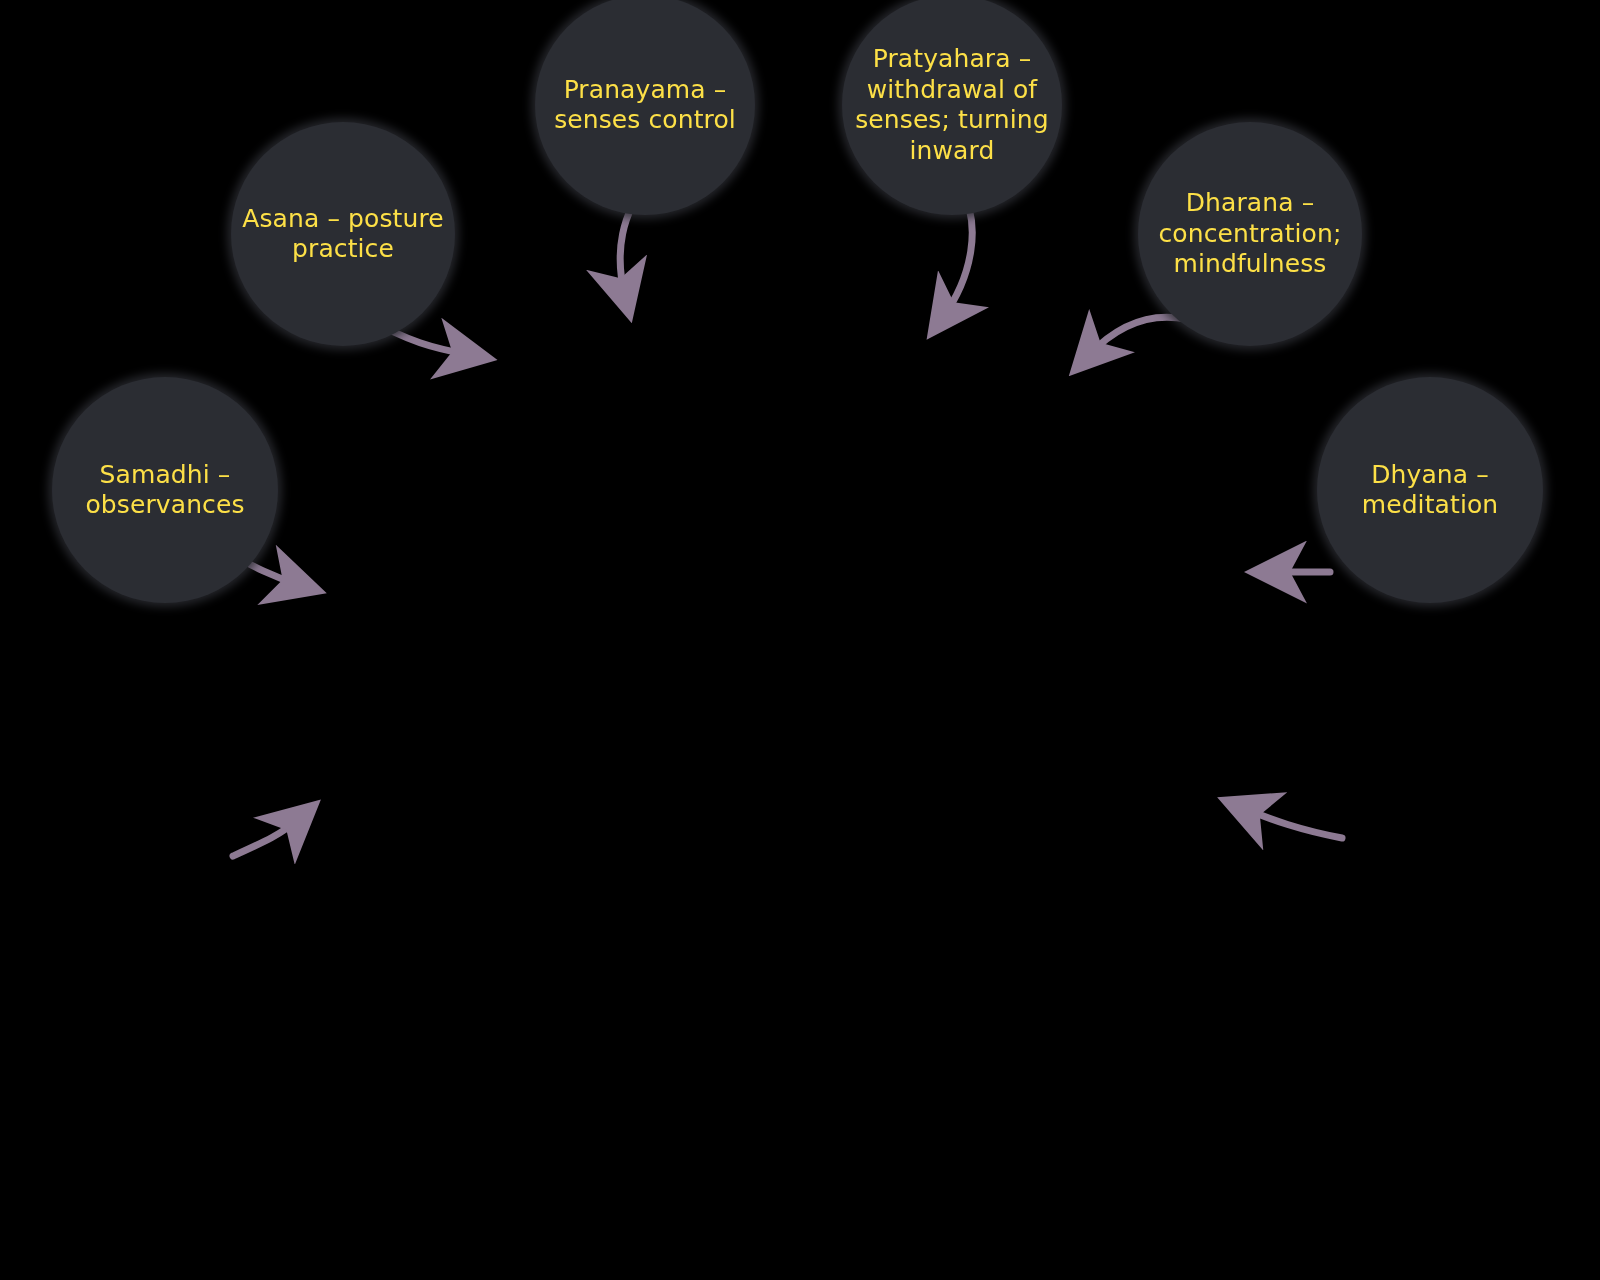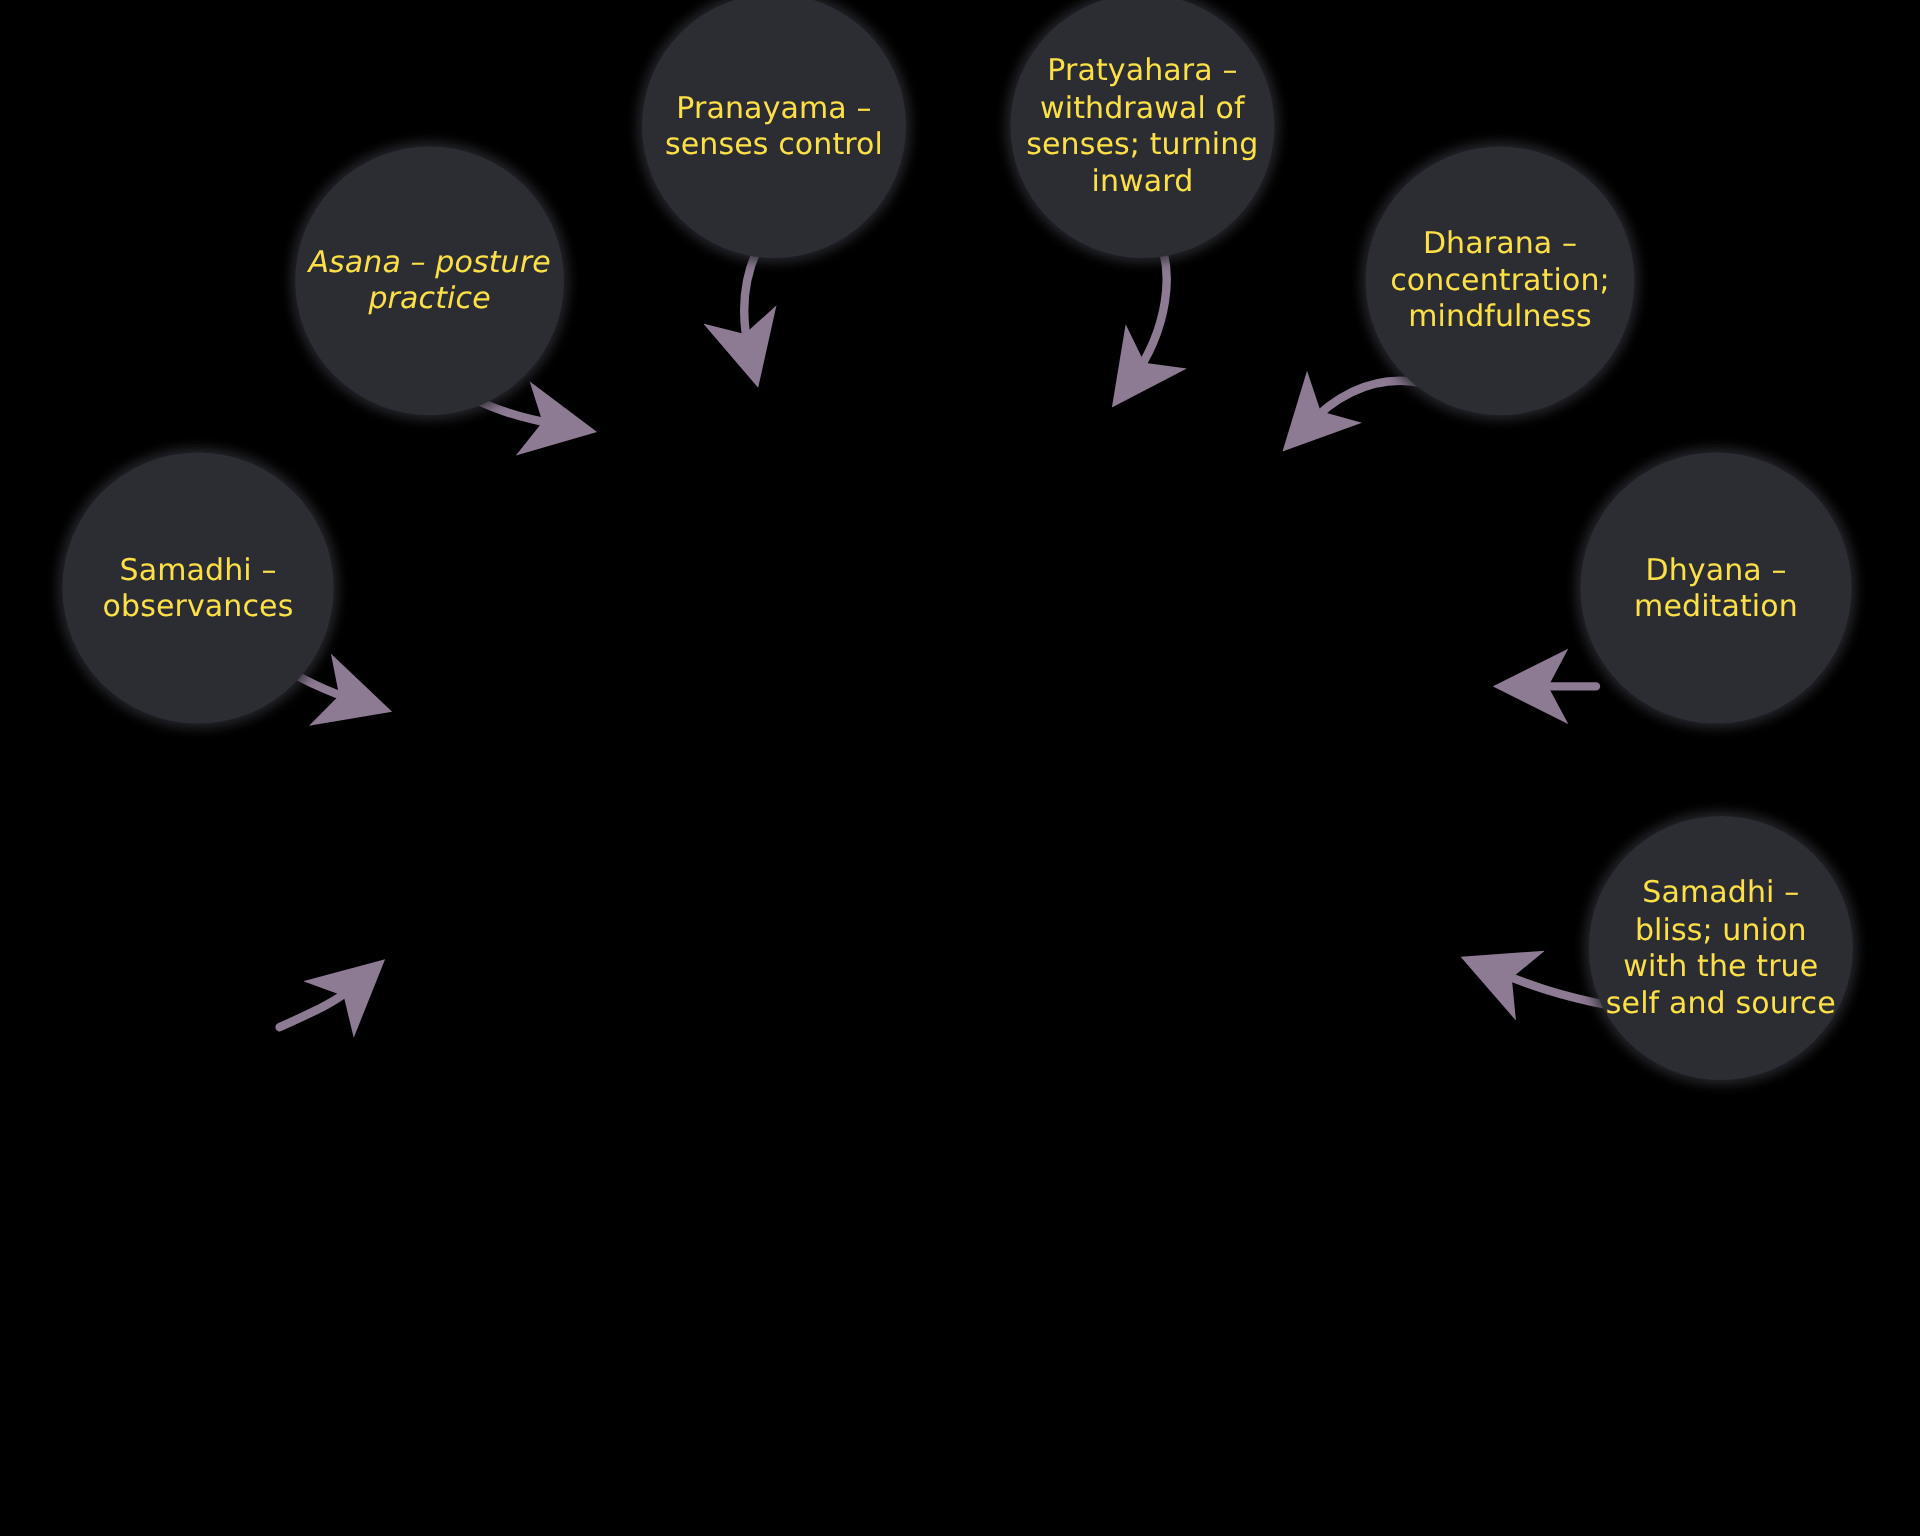--- a/index.html
+++ b/index.html
@@ -62,21 +62,21 @@
       <path d="M648,183 C622,212 614,252 625,296"></path>
       <path d="M961,190 C982,224 972,277 943,317"></path>
       <path d="M1208,326 C1164,308 1124,318 1088,356"></path>
       <path d="M203,539 C246,562 264,574 300,585"></path>
       <path d="M1330,572 C1310,572 1296,572 1272,572"></path>
       <path d="M233,856 C264,842 282,834 300,818"></path>
       <path d="M1342,838 C1300,830 1272,820 1243,808"></path>
     </g>
   </svg>
 
-  <div class="node" style="left:246px; top:122px; width:224px; height:224px;font-style:italic;">
+  <div class="node" style="left:231px; top:122px; width:224px; height:224px;">
     <span class="label">Asana – posture practice</span>
   </div>
 
   <div class="node" style="left:535px; top:-5px; width:220px; height:220px;">
     <span class="label">Pranayama – senses control</span>
   </div>
 
   <div class="node" style="left:842px; top:-5px; width:220px; height:220px;">
     <span class="label">Pratyahara – withdrawal of senses; turning inward</span>
   </div>
@@ -87,17 +87,14 @@
 
   <div class="node" style="left:52px; top:377px; width:226px; height:226px;">
     <span class="label">Samadhi – observances</span>
   </div>
 
   <div class="node" style="left:1317px; top:377px; width:226px; height:226px;">
     <span class="label">Dhyana – meditation</span>
   </div>
 
 
-  <div class="node" style="left:1324px; top:680px; width:220px; height:220px;">
-    <span class="label">Samadhi – bliss; union with the true self and source</span>
-  </div>
 
 </div>
 
 </body></html>

